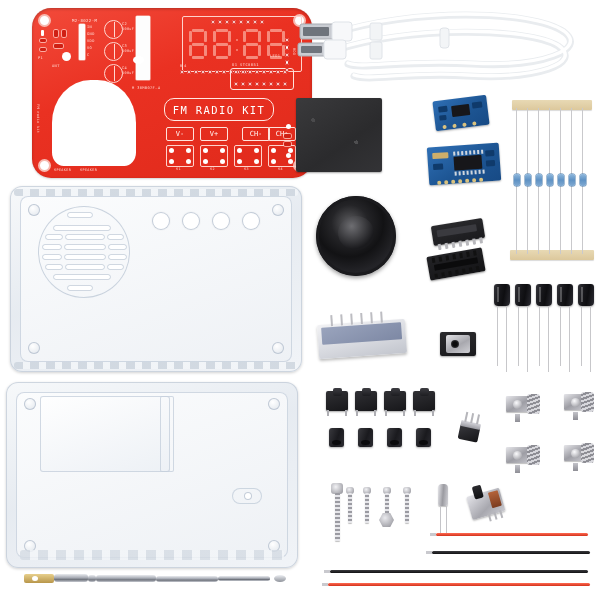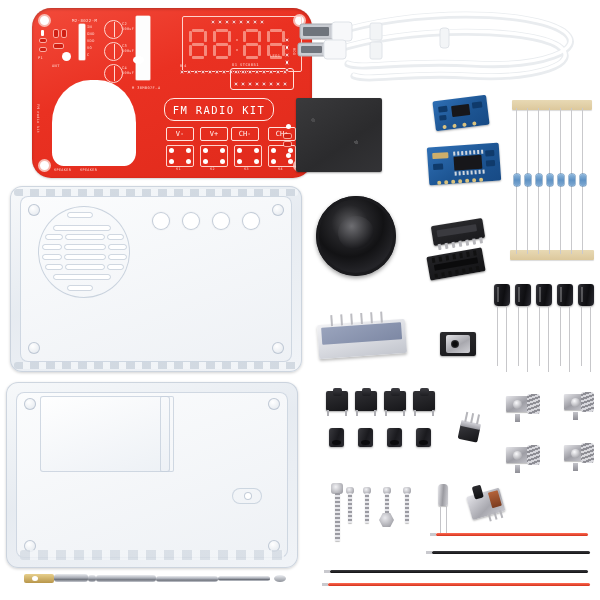--- a/index.html
+++ b/index.html
@@ -339,21 +339,21 @@
         <i></i>
         <i></i>
         <i></i>
     </div>
     <div class="silk" style="left:260px;top:40px;font-size:3.4px;writing-mode:vertical-rl">VDD</div>
 
     <div class="title-box">FM RADIO KIT</div>
 
     <div class="btn-lbl" style="left:134px;top:119px;width:26px">V-</div>
     <div class="btn-lbl" style="left:168px;top:119px;width:26px">V+</div>
-    <div class="btn-lbl" style="left:199px;top:119px;width:26px">CH-</div>
+    <div class="btn-lbl" style="left:210px;top:119px;width:26px">CH-</div>
     <div class="btn-lbl" style="left:236px;top:119px;width:26px">CH+</div>
 
     <div class="sw-foot" style="left:134px;top:137px">
         <i style="left:2px;top:2px"></i>
         <i style="right:2px;top:2px"></i>
         <i style="left:2px;bottom:2px"></i>
         <i style="right:2px;bottom:2px"></i>
       </div>
     <div class="sw-foot" style="left:168px;top:137px">
         <i style="left:2px;top:2px"></i>

